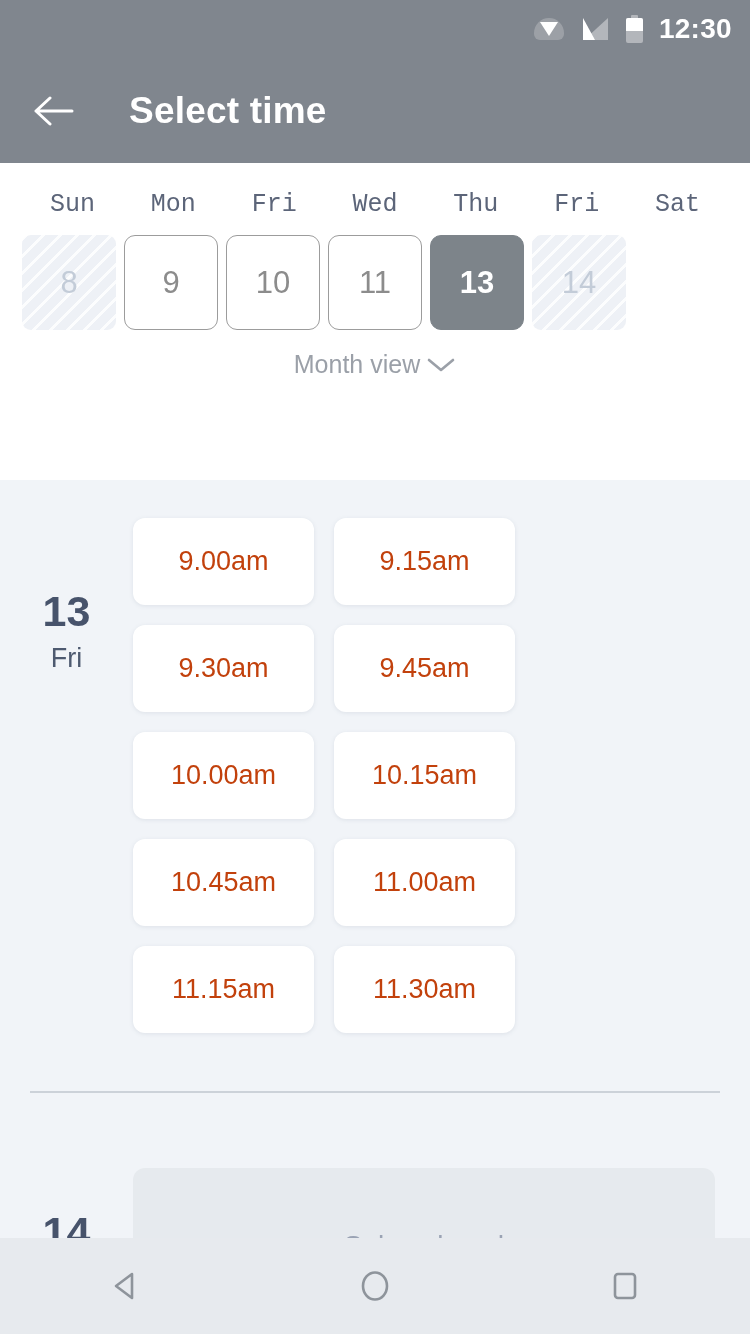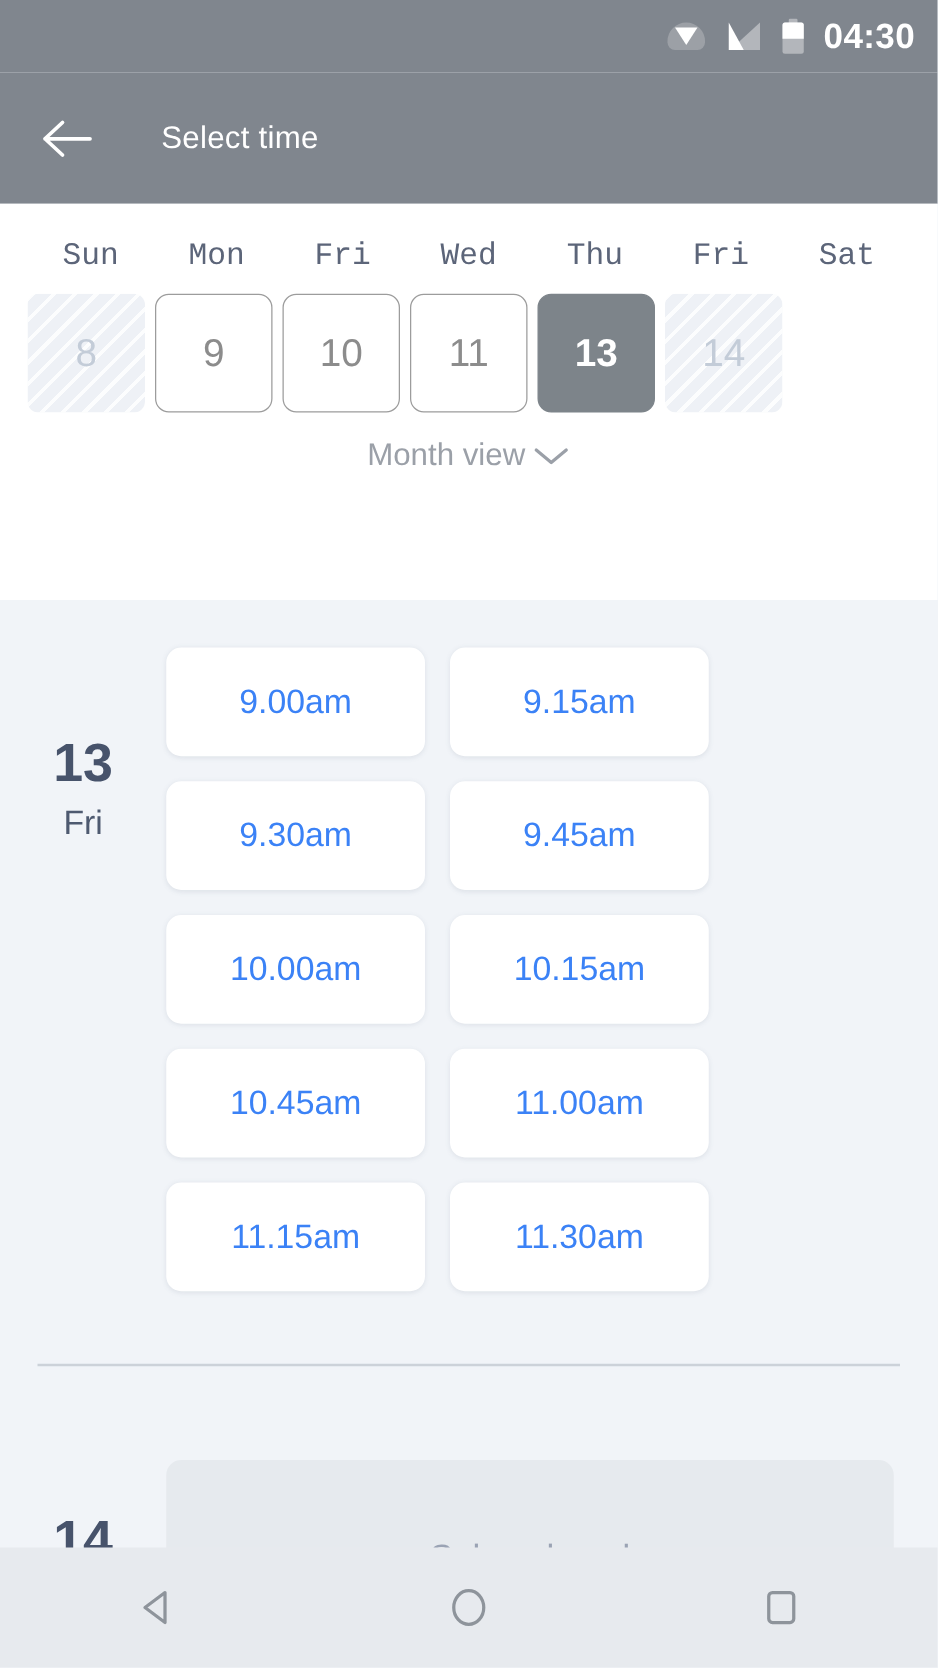--- a/index.html
+++ b/index.html
@@ -63,21 +63,21 @@
   .appbar {
     position:absolute; top:58px; left:0; width:750px; height:105px;
     background:#80868e; display:flex; align-items:center;
   }
   .back-btn {
     width:60px; height:60px; margin-left:24px;
     display:flex; align-items:center; justify-content:center;
     cursor:pointer;
   }
   .appbar-title {
-    color:#ffffff; font-size:25px; font-weight:normal;
+    color:#ffffff; font-size:37px; font-weight:bold;
     margin-left:45px; letter-spacing:.2px;
   }
 
   
   .cal-panel {
     position:absolute; top:163px; left:0; width:750px; height:317px;
     background:#ffffff;
   }
   .cal-month {
     text-align:center; color:#4b5569; font-size:30px;
@@ -135,24 +135,24 @@
     color:#47536b; font-size:43px; font-weight:bold; line-height:1;
   }
   .day-label .dow {
     color:#4e5a70; font-size:27px; margin-top:12px; line-height:1;
   }
   .slots {
     display:flex; flex-wrap:wrap; gap:20px;
     width:600px; padding-right:35px;
   }
   .slot {
-    width:207px; height:87px; background:#ffffff;
+    width:181px; height:87px; background:#ffffff;
     border-radius:12px;
     display:flex; align-items:center; justify-content:center;
-    color:#3b82f6; font-size:27px;
+    color:#c2410c; font-size:27px;
     box-shadow:0 1px 4px rgba(90,105,130,.13);
     cursor:pointer;
   }
   .closed-card {
     width:582px; height:155px; background:#e6eaee; border-radius:12px;
     display:flex; align-items:center; justify-content:center;
     color:#9aa3b4; font-size:28px;
   }
   .divider {
     height:2px; background:#ccd2d9;
@@ -185,21 +185,21 @@
       <span class="ic-signal">
         <span class="bg"></span>
           <span class="fg"></span>
       </span>
       <span class="ic-batt">
         <span class="nub"></span>
           <span class="shell"></span>
           <span class="fill"></span>
       </span>
     </div>
-    <span class="sb-time">04:30</span>
+    <span class="sb-time">12:30</span>
   </div>
 
   <div class="appbar">
     <div class="back-btn">
       <svg width="40" height="32" viewBox="0 0 40 32">
         <path d="M2 16 L38 16 M2 16 L16 3 M2 16 L16 29" stroke="#ffffff" stroke-width="3" fill="none" stroke-linecap="round" stroke-linejoin="round"></path>
       </svg>
     </div>
     <div class="appbar-title">Select time</div>
   </div>

